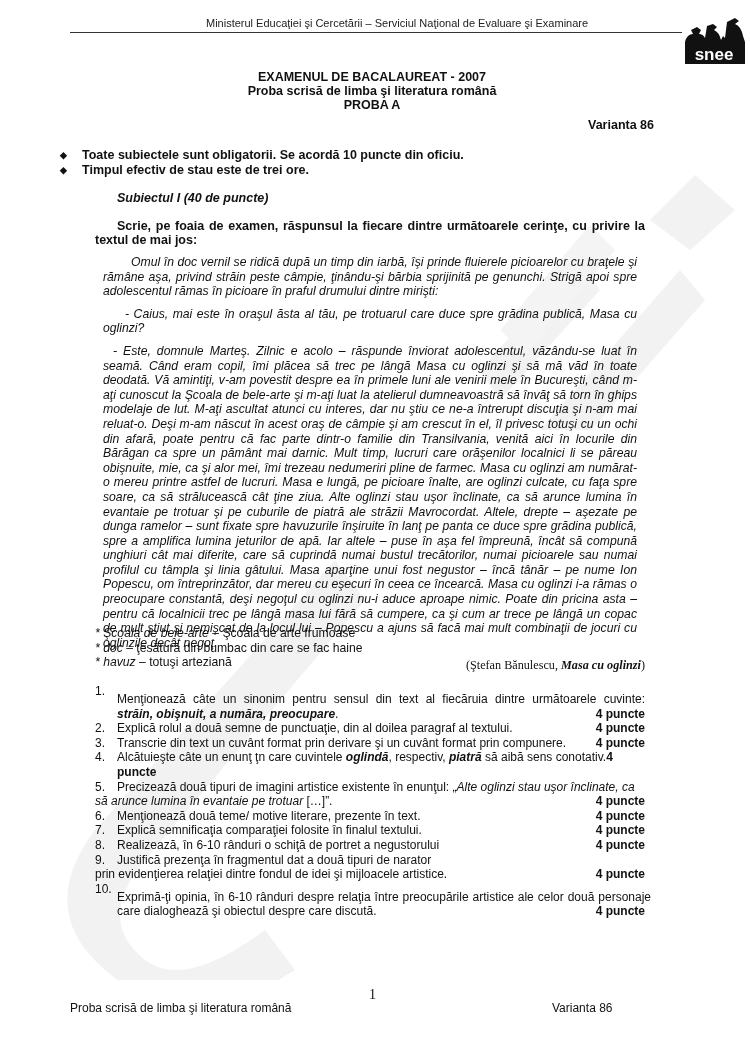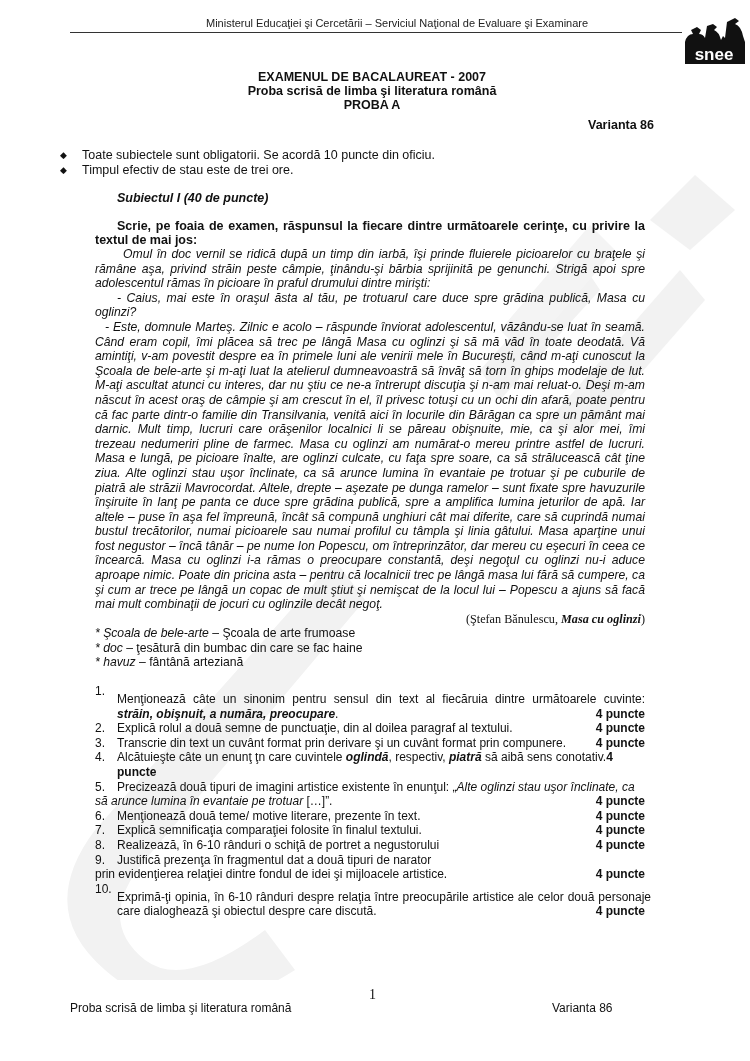--- a/index.html
+++ b/index.html
@@ -8,27 +8,27 @@
   .wm { position:absolute; z-index:0; }
   .wm-s { left:35px; top:560px; width:330px; height:420px; }
   .wm-stripes { left:480px; top:130px; width:290px; height:300px; }
   .page { position:absolute; left:0; top:0; width:750px; height:878px; z-index:1; }
   .hdr { position:absolute; left:206px; top:17px; font-size:11px; color:#222; white-space:nowrap; }
   .hdr-line { position:absolute; left:70px; top:32px; width:612px; height:1px; background:#333; }
   .logo { position:absolute; left:683px; top:12px; width:62px; height:52px; }
   .title { position:absolute; left:0; width:750px; text-align:center; font-weight:bold; font-size:12.5px; }
   .t1 { top:70px; left:-3px; } .t2 { top:84px; left:-3px; } .t3 { top:98px; left:-3px; }
   .var { position:absolute; left:588px; top:118px; font-weight:bold; font-size:12.5px; }
-  .bullet { position:absolute; left:60px; font-size:12.5px; font-weight:normal; }
+  .bullet { position:absolute; left:60px; font-size:12.5px; font-weight:bold; }
   .bullet .dot { display:inline-block; width:22px; font-size:9px; vertical-align:1px; }
   .b1 { top:148px; } .b2 { top:163px; }
   .subiect { position:absolute; left:117px; top:191px; font-weight:bold; font-size:12.5px;font-style:italic; }
   .instr { position:absolute; left:95px; top:219px; width:550px; font-weight:bold; font-size:12.5px; line-height:14px; text-align:justify; text-indent:22px; }
   .passage { position:absolute; left:95px; top:247px; width:550px; font-size:12.2px; line-height:14.6px; font-style:italic; text-align:justify; }
-  .passage p { margin:0; text-indent:28px; }
+  .passage p { margin:8px; text-indent:28px; }
   .passage p.d { text-indent:22px; }
   .passage p.d2 { text-indent:10px; }
   .source { text-align:right; font-style:normal;font-family:Liberation Serif, serif; }
   .source b { font-style:italic; }
   .notes { position:absolute; left:95px; top:626px; font-size:12.2px; line-height:14.6px; }
   .notes div { white-space:nowrap; }
   .items { position:absolute; left:95px; top:684px; width:550px; font-size:12px; line-height:14.6px; }
   .item { position:relative; display:flex; }
   .item .n { width:22px; flex:0 0 22px; }
   .item .txt { flex:1; }
@@ -78,21 +78,21 @@
   <div class="passage">
     <p>Omul în doc vernil se ridică după un timp din iarbă, îşi prinde fluierele picioarelor cu braţele şi rămâne aşa, privind străin peste câmpie, ţinându-şi bărbia sprijinită pe genunchi. Strigă apoi spre adolescentul rămas în picioare în praful drumului dintre mirişti:</p>
     <p class="d">- Caius, mai este în oraşul ăsta al tău, pe trotuarul care duce spre grădina publică, Masa cu oglinzi?</p>
     <p class="d2">- Este, domnule Marteş. Zilnic e acolo – răspunde înviorat adolescentul, văzându-se luat în seamă. Când eram copil, îmi plăcea să trec pe lângă Masa cu oglinzi şi să mă văd în toate deodată. Vă amintiţi, v-am povestit despre ea în primele luni ale venirii mele în Bucureşti, când m-aţi cunoscut la Şcoala de bele-arte şi m-aţi luat la atelierul dumneavoastră să învăţ să torn în ghips modelaje de lut. M-aţi ascultat atunci cu interes, dar nu ştiu ce ne-a întrerupt discuţia şi n-am mai reluat-o. Deşi m-am născut în acest oraş de câmpie şi am crescut în el, îl privesc totuşi cu un ochi din afară, poate pentru că fac parte dintr-o familie din Transilvania, venită aici în locurile din Bărăgan ca spre un pământ mai darnic. Mult timp, lucruri care orăşenilor localnici li se păreau obişnuite, mie, ca şi alor mei, îmi trezeau nedumeriri pline de farmec. Masa cu oglinzi am numărat-o mereu printre astfel de lucruri. Masa e lungă, pe picioare înalte, are oglinzi culcate, cu faţa spre soare, ca să strălucească cât ţine ziua. Alte oglinzi stau uşor înclinate, ca să arunce lumina în evantaie pe trotuar şi pe cuburile de piatră ale străzii Mavrocordat. Altele, drepte – aşezate pe dunga ramelor – sunt fixate spre havuzurile înşiruite în lanţ pe panta ce duce spre grădina publică, spre a amplifica lumina jeturilor de apă. Iar altele – puse în aşa fel împreună, încât să compună unghiuri cât mai diferite, care să cuprindă numai bustul trecătorilor, numai picioarele sau numai profilul cu tâmpla şi linia gâtului. Masa aparţine unui fost negustor – încă tânăr – pe nume Ion Popescu, om întreprinzător, dar mereu cu eşecuri în ceea ce încearcă. Masa cu oglinzi i-a rămas o preocupare constantă, deşi negoţul cu oglinzi nu-i aduce aproape nimic. Poate din pricina asta – pentru că localnicii trec pe lângă masa lui fără să cumpere, ca şi cum ar trece pe lângă un copac de mult ştiut şi nemişcat de la locul lui – Popescu a ajuns să facă mai mult combinaţii de jocuri cu oglinzile decât negoţ.</p>
     <div class="source"><span>(Ştefan Bănulescu, </span><b>Masa cu oglinzi</b><span>)</span></div>
   </div>
 
   <div class="notes">
     <div><i>* Şcoala de bele-arte</i><span> – Şcoala de arte frumoase</span></div>
     <div><i>* doc</i><span> – ţesătură din bumbac din care se fac haine</span></div>
-    <div><i>* havuz</i><span> – fântână arteziană</span></div>
+    <div><i>* havuz</i><span> – totuşi arteziană</span></div>
   </div>
 
   <div class="items">
     <div class="item">
       <span class="n">1.</span>
       <span class="txt"><span class="justify" style="display:block">Menţionează câte un sinonim pentru sensul din text al fiecăruia dintre următoarele cuvinte:</span><b><i>străin, obişnuit, a număra, preocupare</i></b><span>.</span></span>
       <span class="pts">4 puncte</span>
     </div>
     <div class="item">
       <span class="n">2.</span>

